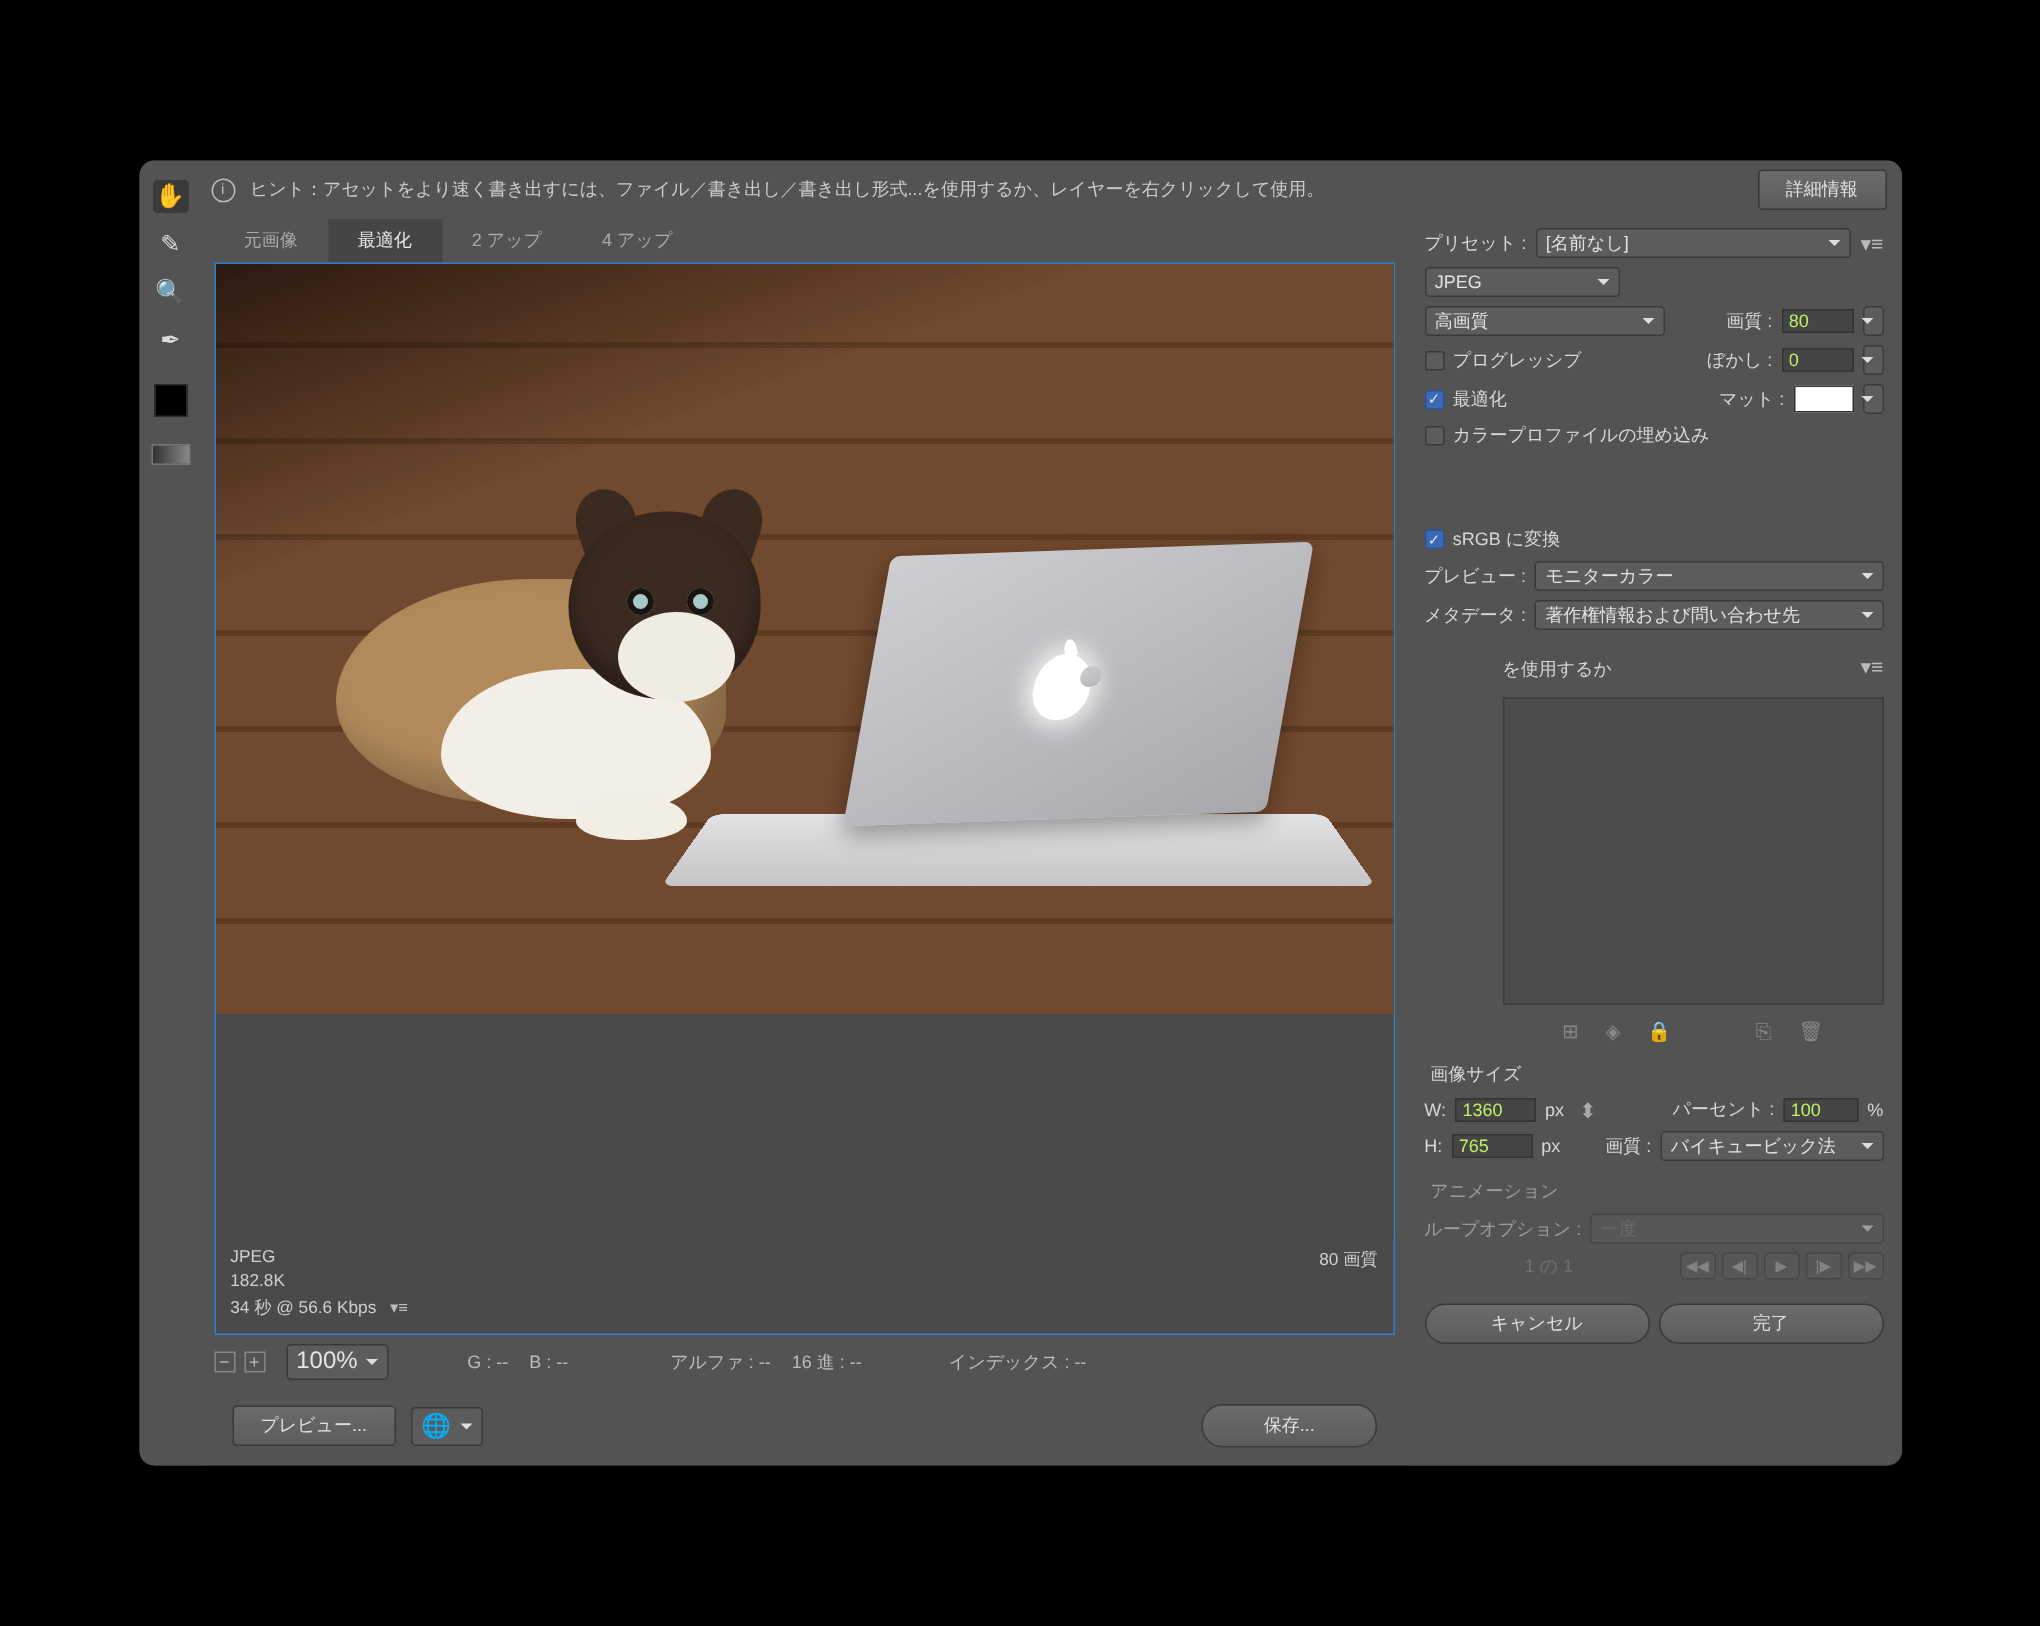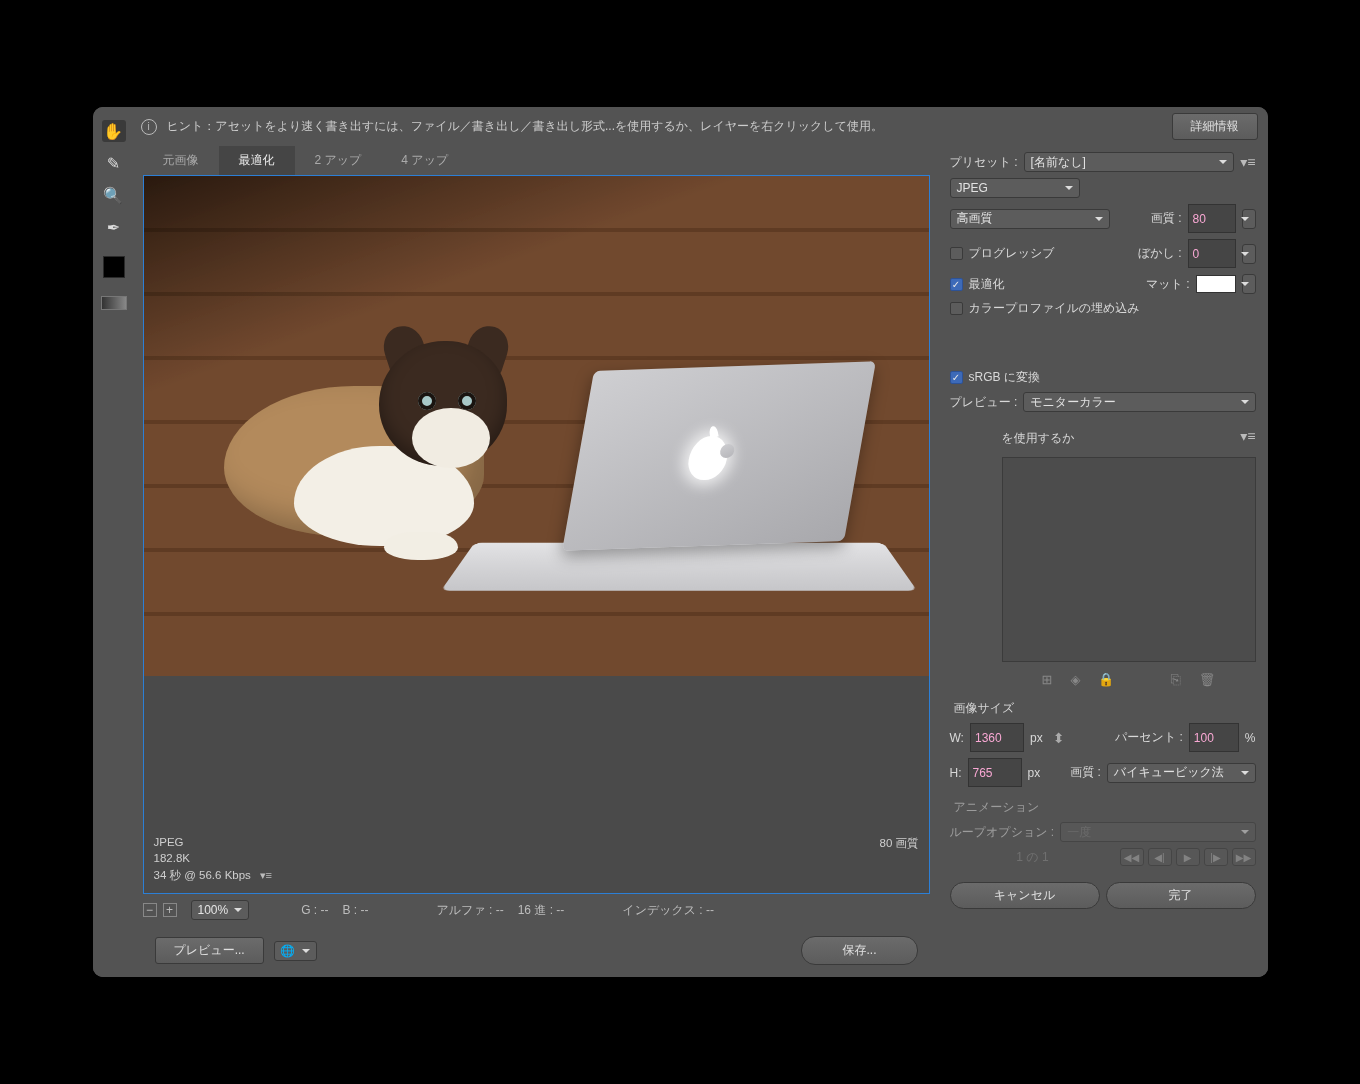--- a/index.html
+++ b/index.html
@@ -51,30 +51,30 @@
   .apple::before{content:"";position:absolute;right:-6px;top:8px;width:14px;height:14px;background:linear-gradient(150deg,#cfcfd2,#b5b5b9);border-radius:50%;}
   .apple::after{content:"";position:absolute;left:16px;top:-10px;width:8px;height:12px;background:#fff;border-radius:50% 50% 0 0/60% 60% 0 0;transform:rotate(-20deg);}
   .canvas-gap{ flex:1; background:#4a4a4a;}
   .canvas-info { padding:6px 10px 10px; color:#cfcfcf; font-size:11.5px; display:flex; flex-direction:column; gap:4px; position:relative;}
   .canvas-info .right{position:absolute; right:10px; top:6px;}
   .readouts { display:flex; align-items:center; gap:14px; padding:6px 0 10px; color:#bdbdbd; font-size:12px;}
   .readouts .seg{display:flex;align-items:center;gap:6px;}
   .sq{width:14px;height:14px;border:1px solid #888;display:inline-block;}
   .sq.minus::after{content:"−";display:block;text-align:center;line-height:12px;color:#bbb;}
   .sq.plus::after{content:"+";display:block;text-align:center;line-height:12px;color:#bbb;}
-  .dd { background:#5c5c5c;border:1px solid #3a3a3a;color:#e4e4e4;font-size:12px;padding:2px 20px 2px 6px;border-radius:3px;display:inline-flex;align-items:center;position:relative;min-width:50px;}
+  .dd { background:#5c5c5c;border:1px solid #3a3a3a;color:#e4e4e4;font-size:16px;padding:2px 20px 2px 6px;border-radius:3px;display:inline-flex;align-items:center;position:relative;min-width:50px;}
   .dd::after{content:"";position:absolute;right:6px;top:50%;margin-top:-2px;border:4px solid transparent;border-top-color:#ddd;}
   .footer { display:flex; align-items:center; gap:10px; padding:6px 12px 12px;}
   .right-panel { width:330px; background:#535353; padding:6px 12px 10px; color:#d8d8d8; font-size:12px; display:flex; flex-direction:column; gap:6px;}
   .row { display:flex; align-items:center; gap:6px;}
   .row label{white-space:nowrap;}
   .row .grow{flex:1;}
   .select { background:#5c5c5c;border:1px solid #3a3a3a;border-radius:3px;padding:2px 18px 2px 6px;position:relative;color:#e2e2e2;cursor:pointer; height:20px; display:flex; align-items:center;}
   .select::after{content:"";position:absolute;right:6px;top:50%;margin-top:-2px;border:4px solid transparent;border-top-color:#ddd;}
-  .numbox{background:#454545;border:1px solid #333;color:#f9a8d4;padding:1px 4px;width:48px;height:29px;font-size:12px;}
+  .numbox{background:#454545;border:1px solid #333;color:#bef264;padding:1px 4px;width:48px;height:16px;font-size:12px;}
   .chk{width:13px;height:13px;background:#5c5c5c;border:1px solid #3a3a3a;display:inline-flex;align-items:center;justify-content:center;font-size:10px;color:#e8e8e8;border-radius:2px;}
   .chk.on{background:#3d6ab8;border-color:#2d5296;}
   .chk.on::after{content:"✓";}
   .swatch-white{width:40px;height:18px;background:#fff;border:1px solid #333;}
   .menuicon{color:#bbb;font-size:14px;cursor:pointer;}
   .colortable{border:1px solid #3b3b3b;background:#4c4c4c;height:205px;margin:4px 0 4px 52px;}
   .ct-icons{display:flex;gap:18px;justify-content:center;color:#888;font-size:13px; margin-left:52px;}
   .link-icon{color:#aaa;font-size:14px;text-align:center;}
   .anim-row .select{color:#7d7d7d;}
   .anim-ctrl{display:flex;align-items:center;gap:4px;color:#888;}
@@ -211,20 +211,24 @@
         <div style="height:40px;"></div>
 
         <div class="row">
           <span class="chk on"></span>
           <span>sRGB に変換</span>
         </div>
         <div class="row">
           <label>プレビュー :</label>
           <div class="select grow">モニターカラー</div>
         </div>
+        <div class="row">
+          <label>メタデータ :</label>
+          <div class="select grow">著作権情報および問い合わせ先</div>
+        </div>
 
         <div class="row" style="margin-top:6px;">
           <span style="width:46px;"></span>
           <span class="section-title">を使用するか</span>
           <span class="grow"></span>
           <span class="menuicon">▾≡</span>
         </div>
         <div class="colortable"></div>
         <div class="ct-icons">
           <span>⊞</span>

